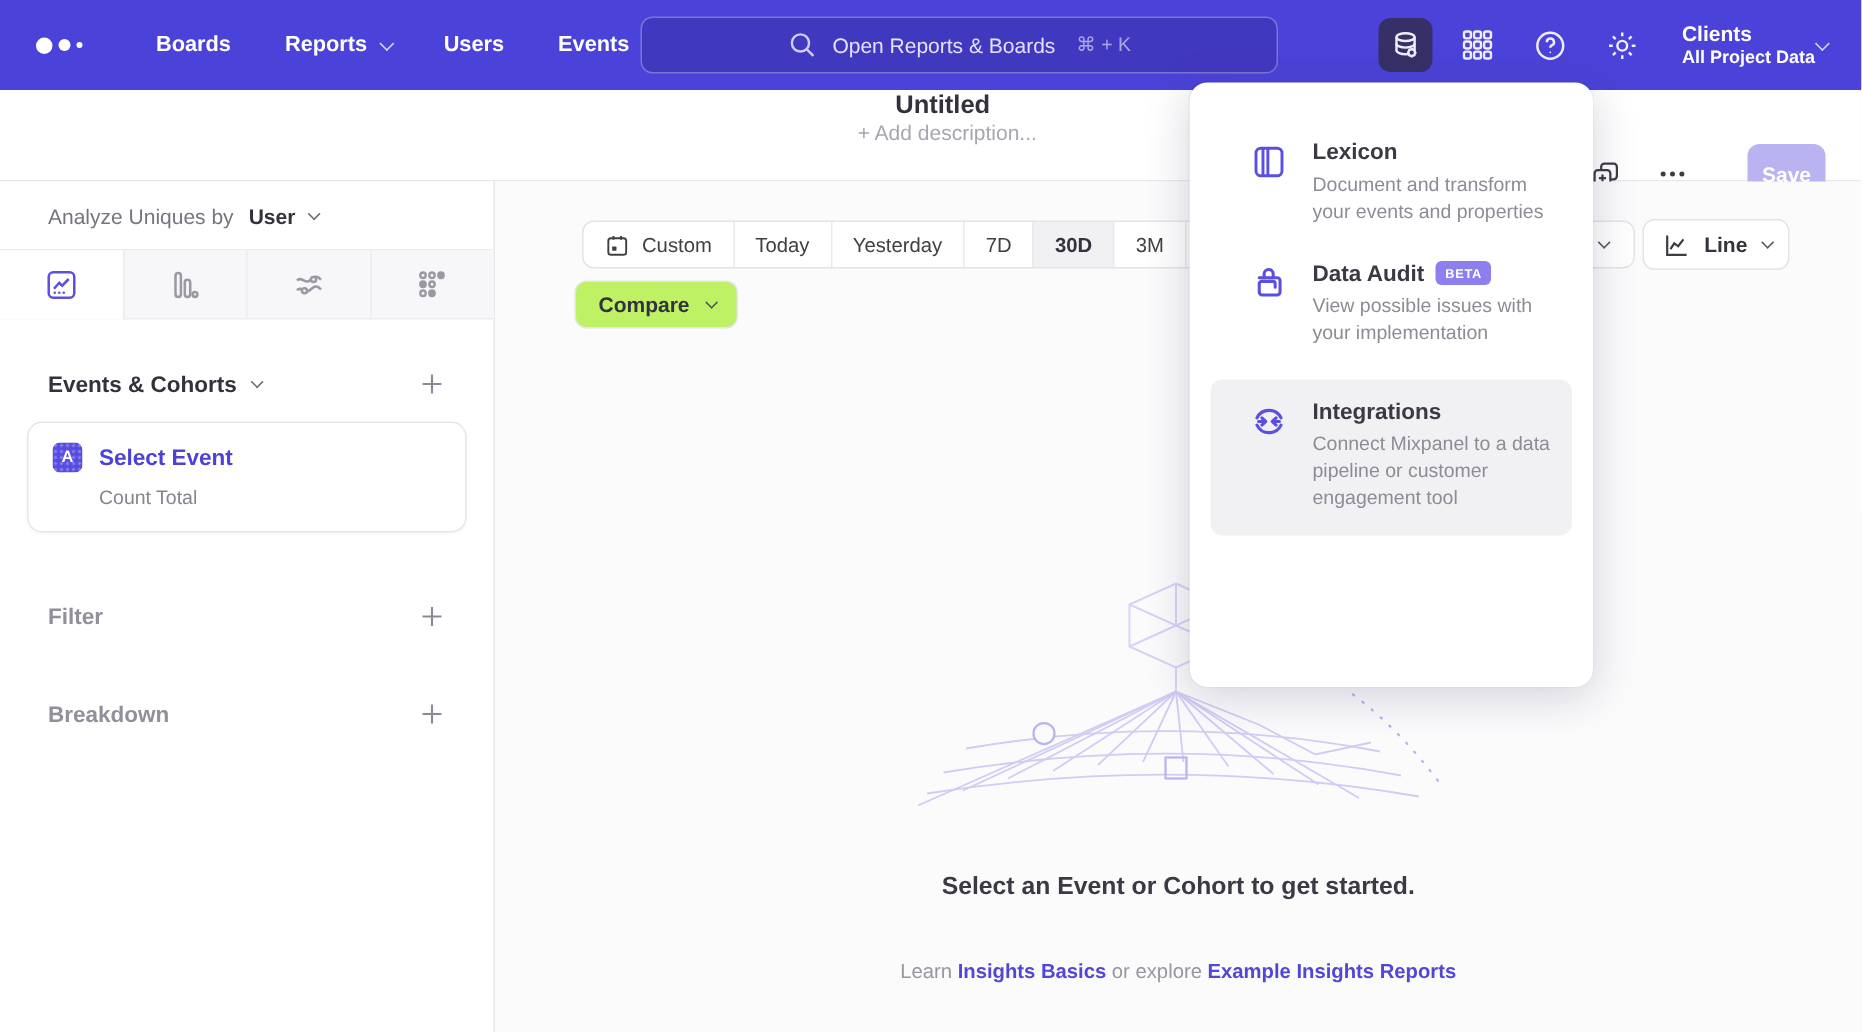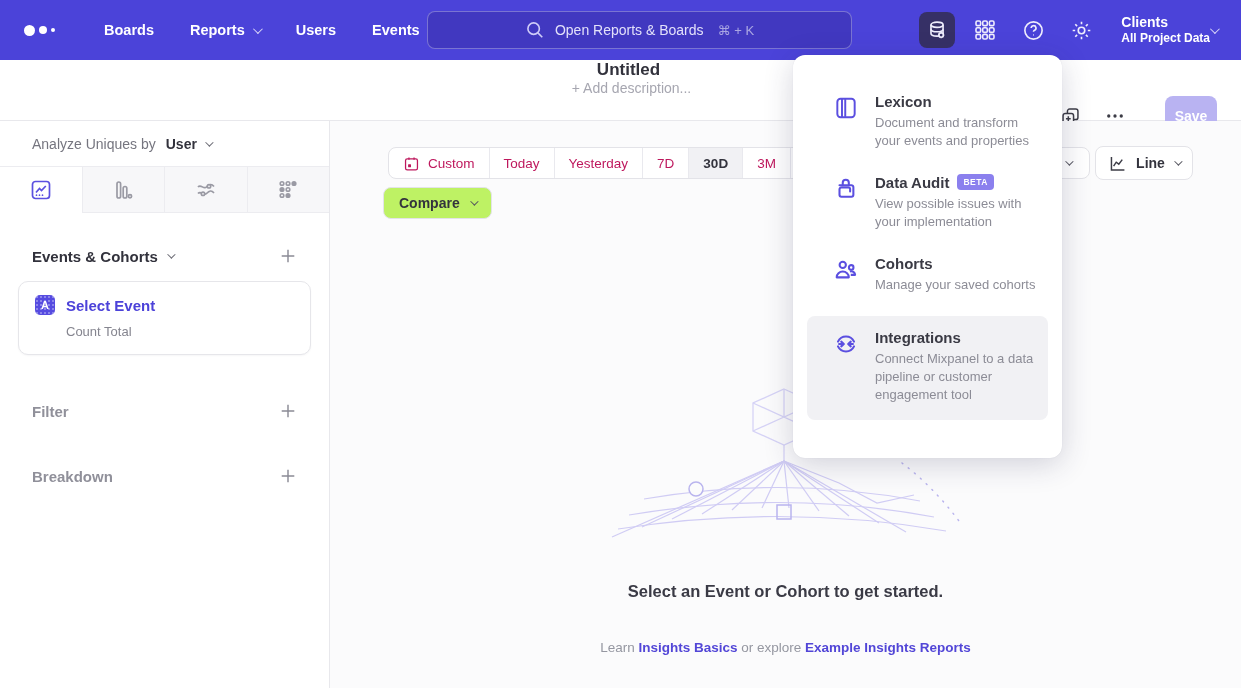--- a/index.html
+++ b/index.html
@@ -57,21 +57,21 @@
   .event-card { margin:16px 18px 0; border:1px solid #e6e6ea; border-radius:10px; padding:13px 16px 15px; box-shadow:0 1px 2px rgba(30,30,60,0.04); cursor:pointer; background:#fff; }
   .event-row { display:flex; align-items:center; gap:11px; }
   .event-badge { width:20px; height:20px; border-radius:5px; background-color:#564be0; background-image:radial-gradient(rgba(255,255,255,0.32) 1px, transparent 1.1px); background-size:4px 4px; color:#fff; font-size:11px; font-weight:700; display:flex; align-items:center; justify-content:center; }
   .event-title { color:#4c42d9; font-size:15px; font-weight:700; }
   .event-sub { color:#85858f; font-size:13px; margin:9px 0 0 31px; }
   .side-row { margin-top:47px; padding:0 32px; display:flex; align-items:center; justify-content:space-between; }
   .side-row .lbl { font-size:15px; font-weight:700; color:#90909a; }
 
   
   .seg-control { position:absolute; left:58px; top:26px; height:32px; display:flex; background:#fff; border:1px solid #e3e3e8; border-radius:8px; overflow:hidden; z-index:1; }
-  .seg { display:flex; align-items:center; justify-content:center; padding:0 14px; font-size:13.5px; color:#be185d; cursor:pointer; gap:8px; white-space:nowrap; }
+  .seg { display:flex; align-items:center; justify-content:center; padding:0 14px; font-size:13.5px; color:#404040; cursor:pointer; gap:8px; white-space:nowrap; }
   .seg + .seg { border-left:1px solid #e9e9ee; }
   .seg.selected { background:#f1f1f4; color:#33333d; font-weight:700; }
   .stub-btn { position:absolute; left:672px; top:26px; width:88px; height:32px; background:#fff; border:1px solid #e3e3e8; border-radius:8px; display:flex; align-items:center; justify-content:flex-end; padding-right:18px; color:#55555f; z-index:1; cursor:pointer; }
   .stub-btn .chev { width:6px; height:6px; }
   .line-btn { position:absolute; left:765px; top:25px; width:98px; height:34px; background:#fff; border:1px solid #e3e3e8; border-radius:8px; display:flex; align-items:center; justify-content:center; gap:9px; z-index:1; cursor:pointer; }
   .line-btn .lbl { font-size:14px; font-weight:700; color:#33333d; }
   .line-btn .chev { width:6px; height:6px; border-color:#55555f; }
   .compare-btn { position:absolute; left:53px; top:66px; height:32px; padding:0 15px; background:#bef264; border:1px solid #e3e3e8; border-radius:8px; display:flex; align-items:center; gap:10px; z-index:1; cursor:pointer;text-align:right; }
   .compare-btn .lbl { font-size:14px; font-weight:700; color:#33333d; }
   .compare-btn .chev { width:6px; height:6px; border-color:#55555f; }
@@ -406,36 +406,20 @@
     </span>
     <span class="mi-text">
       <span class="mi-title">
         <span>Data Audit</span>
         <span class="beta-badge">BETA</span>
       </span>
       <div class="mi-desc">View possible issues with your implementation</div>
     </span>
   </div>
 
-  <div class="menu-item">
-    <span class="mi-icon">
-      <svg width="26" height="26" viewBox="0 0 24 24" fill="none" stroke="currentColor" stroke-width="1.9" stroke-linejoin="round">
-        <circle cx="9" cy="7.3" r="2.9"></circle>
-        <path d="M3.4 18.8 a5.6 5.4 0 0 1 11.2 0 Z"></path>
-        <circle cx="16.8" cy="9.6" r="2.1"></circle>
-        <path d="M15.6 13.3 a3.6 3.4 0 0 1 4.8 3.2 h-4"></path>
-      </svg>
-    </span>
-    <span class="mi-text">
-      <span class="mi-title">
-          <span>Cohorts</span>
-        </span>
-      <div class="mi-desc">Manage your saved cohorts</div>
-    </span>
-  </div>
 
   <div class="menu-item highlight">
     <span class="mi-icon">
       <svg width="26" height="26" viewBox="0 0 24 24" fill="none" stroke="currentColor" stroke-width="1.9" stroke-linecap="round" stroke-linejoin="round">
         <path d="M4.6 9.8 a8.2 8.2 0 0 1 14.8 0"></path>
         <path d="M19.4 14.2 a8.2 8.2 0 0 1 -14.8 0"></path>
         <path d="M5.6 12 h4.2 M7.6 9.8 L10 12 L7.6 14.2"></path>
         <path d="M18.4 12 h-4.2 M16.4 9.8 L14 12 L16.4 14.2"></path>
       </svg>
     </span>

